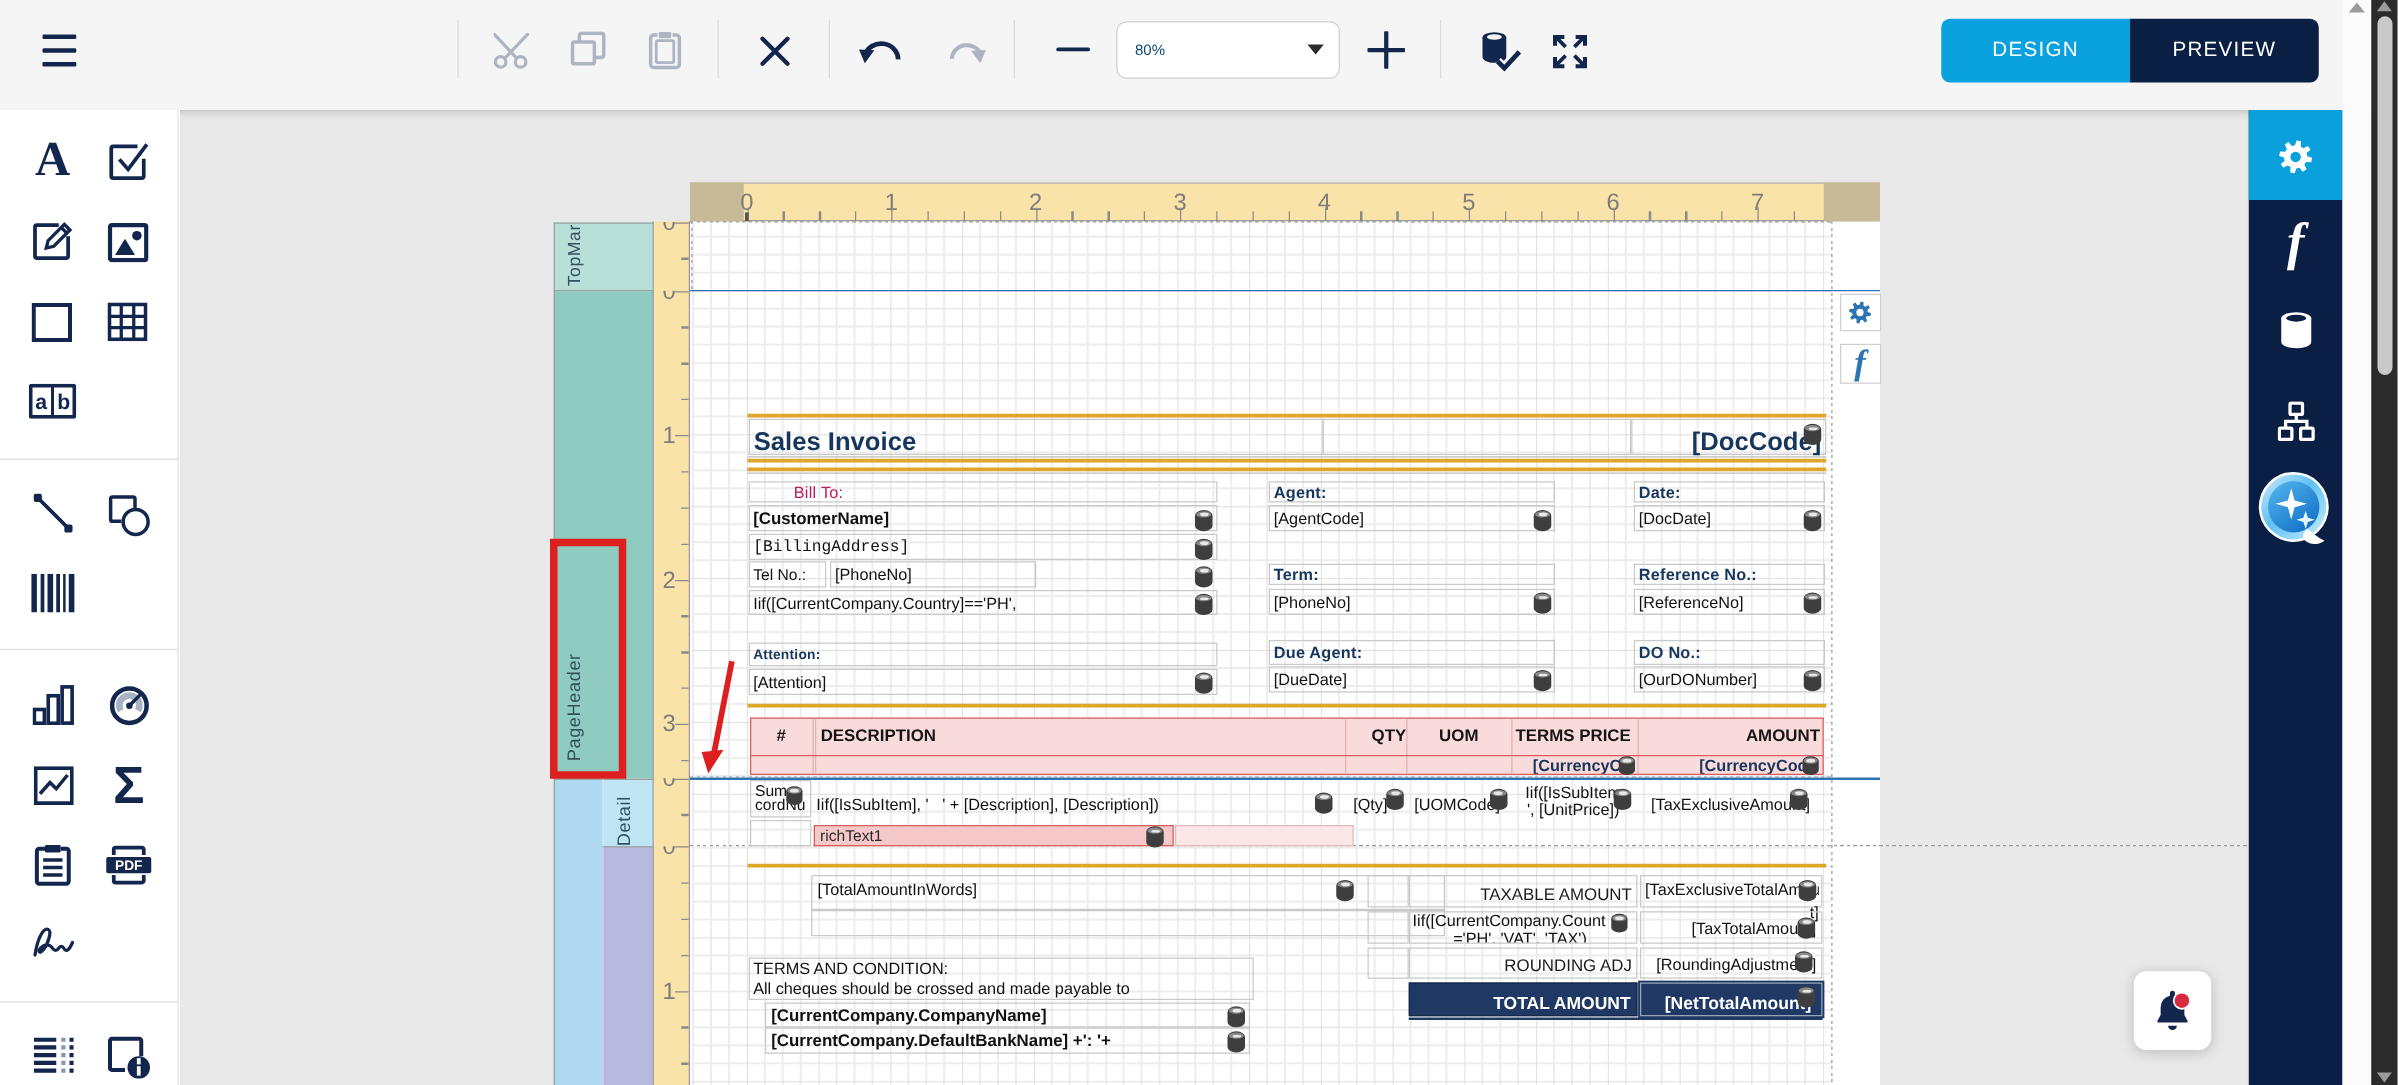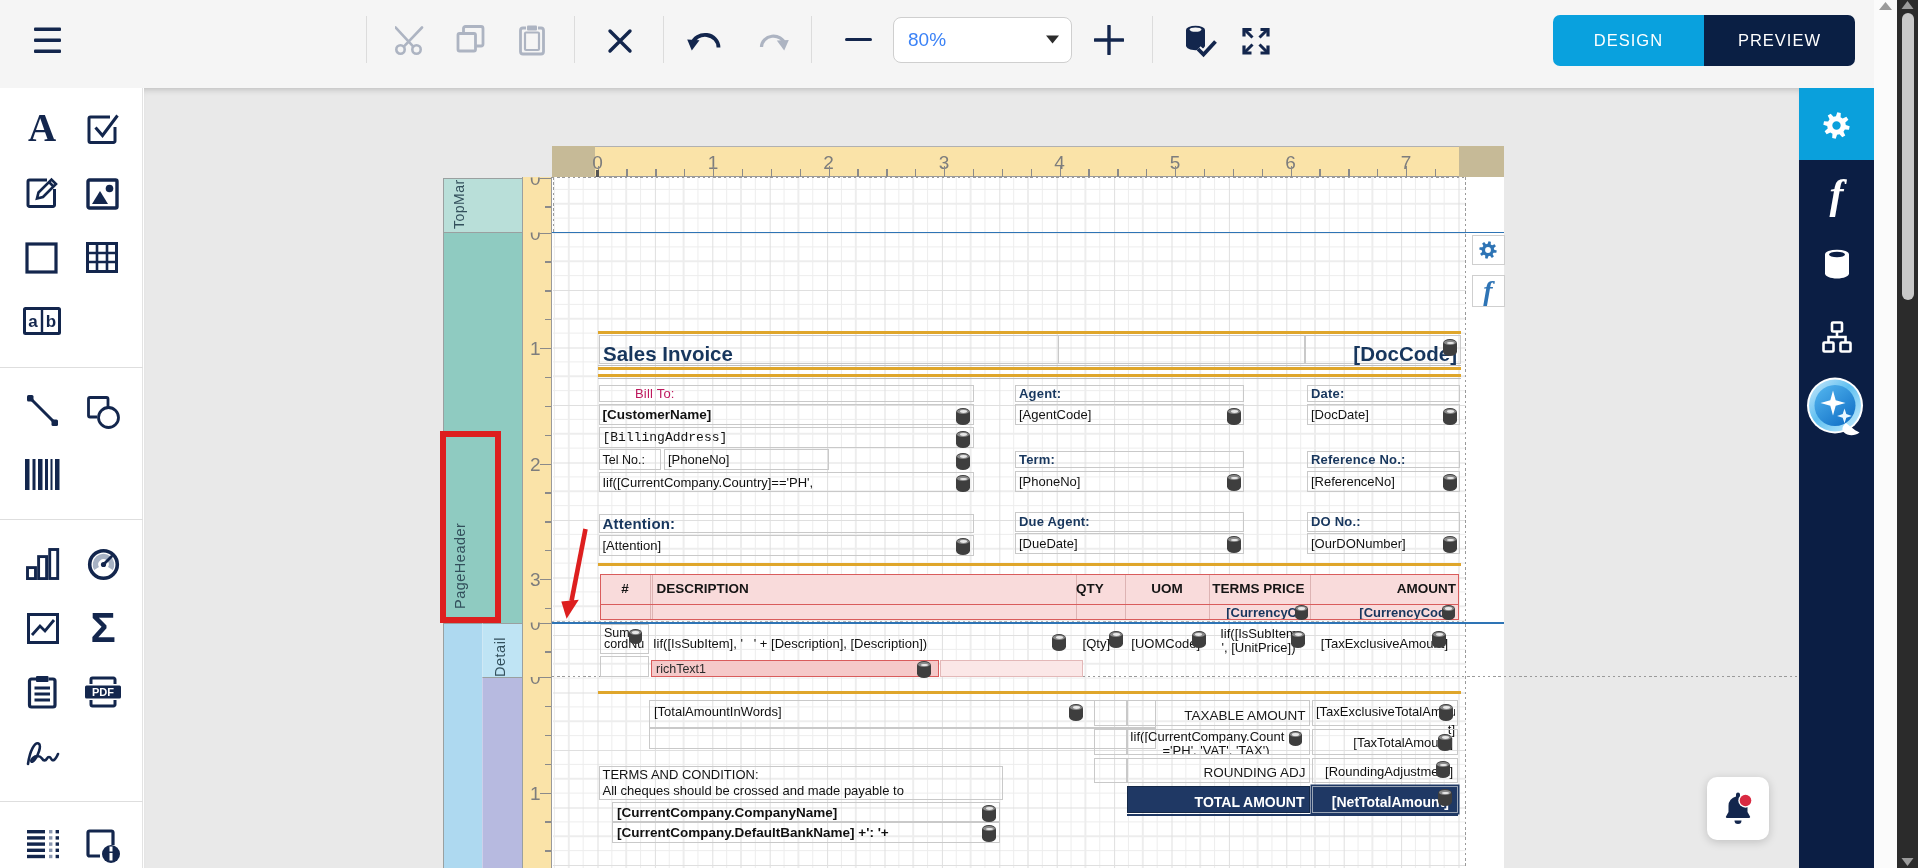--- a/index.html
+++ b/index.html
@@ -57,21 +57,21 @@
 <svg class="ab" style="left:686px;top:28px" width="42" height="26" viewBox="0 0 42 26">
     <path d="M6 16 A 13.5 12.5 0 0 1 32.5 19.5" stroke="#13264d" stroke-width="3.8" fill="none"></path>
     <path d="M1.2 11.5 L13.5 12.2 L5.8 22.5 Z" fill="#13264d"></path>
   </svg>
 <svg class="ab" style="left:752px;top:30px" width="38" height="24" viewBox="0 0 38 24">
     <path d="M33 14 A 12 11 0 0 0 9.5 17" stroke="#adb4c2" stroke-width="3.2" fill="none"></path>
     <path d="M36.8 10 L24.8 10.6 L32.2 20.5 Z" fill="#adb4c2"></path>
   </svg>
 <div class="ab" style="left:845px;top:38px;width:27px;height:3.4px;background:#13264d;border-radius:2px"></div>
 <div class="ab" style="left:893px;top:17px;width:179px;height:46px;background:#fff;border:1px solid #cfcfcf;border-radius:8px"></div>
-<div class="ab" style="left:908px;top:17px;height:28px;line-height:46px;font-size:19px;color:#3b82f6">80%</div>
+<div class="ab" style="left:908px;top:17px;height:28px;line-height:46px;font-size:12px;color:#0c4a6e">80%</div>
 <svg class="ab" style="left:1045px;top:34px" width="15" height="11" viewBox="0 0 15 11">
     <path d="M1 1.5 L7.5 9.5 L14 1.5 Z" fill="#2c2c2c"></path>
   </svg>
 <svg class="ab" style="left:1094px;top:25px" width="30" height="30" viewBox="0 0 30 30">
     <path d="M15 1 V29 M1 15 H29" stroke="#13264d" stroke-width="3.4" stroke-linecap="round"></path>
   </svg>
 <svg class="ab" style="left:1183px;top:25px" width="34" height="33" viewBox="0 0 34 33">
     <path d="M3 5 V20.5 c0 2.6 4.2 4.7 9.5 4.7 s9.5 -2.1 9.5 -4.7 V5 Z" fill="#13264d"></path>
     <ellipse cx="12.5" cy="5" rx="9.5" ry="4.2" fill="#13264d"></ellipse>
     <ellipse cx="12.5" cy="4.6" rx="6" ry="2.2" fill="#f5f5f5"></ellipse>
@@ -351,21 +351,21 @@
 <div class="ab t13" style="left:1019px;top:451.5px;font-size:13px;font-weight:bold;color:#17365d;line-height:16px;letter-spacing:0.2px">Term:</div>
 <div class="bx" style="left:1307px;top:451px;width:153px;height:16.5px;"></div>
 <div class="ab t13" style="left:1311px;top:451.5px;font-size:13px;font-weight:bold;color:#17365d;line-height:16px;letter-spacing:0.2px">Reference No.:</div>
 <div class="bx" style="left:1015px;top:470.5px;width:229px;height:21.5px;"></div>
 <div class="ab t13" style="left:1019px;top:471.5px;font-size:13px;">[PhoneNo]</div>
 <div class="cyl" style="left:1227px;top:474px"></div>
 <div class="bx" style="left:1307px;top:470.5px;width:153px;height:21.5px;"></div>
 <div class="ab t13" style="left:1311px;top:471.5px;font-size:13px;">[ReferenceNo]</div>
 <div class="cyl" style="left:1443px;top:474px"></div>
 <div class="bx" style="left:598.5px;top:514px;width:375.5px;height:19px;"></div>
-<div class="ab t13" style="left:602.5px;top:515.5px;font-size:15px;font-weight:bold;color:#17365d;line-height:16px;letter-spacing:0.2px">Attention:</div>
+<div class="ab t13" style="left:602.5px;top:515.5px;font-size:11px;font-weight:bold;color:#17365d;line-height:16px;letter-spacing:0.2px">Attention:</div>
 <div class="bx" style="left:598.5px;top:534.5px;width:375.5px;height:21px;"></div>
 <div class="ab t13" style="left:602.5px;top:535.5px;font-size:13px;">[Attention]</div>
 <div class="cyl" style="left:956px;top:537.5px"></div>
 <div class="bx" style="left:1015px;top:512px;width:229px;height:20px;"></div>
 <div class="ab t13" style="left:1019px;top:513.5px;font-size:13px;font-weight:bold;color:#17365d;line-height:16px;letter-spacing:0.2px">Due Agent:</div>
 <div class="bx" style="left:1307px;top:512px;width:153px;height:20px;"></div>
 <div class="ab t13" style="left:1311px;top:513.5px;font-size:13px;font-weight:bold;color:#17365d;line-height:16px;letter-spacing:0.2px">DO No.:</div>
 <div class="bx" style="left:1015px;top:533px;width:229px;height:20.5px;"></div>
 <div class="ab t13" style="left:1019px;top:534px;font-size:13px;">[DueDate]</div>
 <div class="cyl" style="left:1227px;top:536px"></div>
@@ -376,21 +376,21 @@
 <div class="ab" style="left:600px;top:573.5px;width:859px;height:46.5px;background:#f9dbdb;border:1.6px solid #d95c5c"></div>
 <div class="ab" style="left:649.5px;top:575px;width:1px;height:43.5px;background:#ddb3b3"></div>
 <div class="ab" style="left:651.8px;top:575px;width:1px;height:43.5px;background:#ddb3b3"></div>
 <div class="ab" style="left:1076px;top:575px;width:1px;height:43.5px;background:#ddb3b3"></div>
 <div class="ab" style="left:1125px;top:575px;width:1px;height:43.5px;background:#ddb3b3"></div>
 <div class="ab" style="left:1209px;top:575px;width:1px;height:43.5px;background:#ddb3b3"></div>
 <div class="ab" style="left:1310px;top:575px;width:1px;height:43.5px;background:#ddb3b3"></div>
 <div class="ab" style="left:600px;top:603.8px;width:859px;height:1.6px;background:#d95c5c"></div>
 <div class="ab t13" style="left:612px;top:578px;font-size:13.5px;font-weight:bold;color:#151515;line-height:22px;width:26px;text-align:center">#</div>
 <div class="ab t13" style="left:656.5px;top:578px;font-size:13.5px;font-weight:bold;color:#151515;line-height:22px">DESCRIPTION</div>
-<div class="ab t13" style="left:1076px;top:578px;font-size:13.5px;font-weight:bold;color:#151515;line-height:22px;width:49px;text-align:left">QTY</div>
+<div class="ab t13" style="left:1076px;top:578px;font-size:13.5px;font-weight:bold;color:#151515;line-height:22px;width:49px;text-align:right">QTY</div>
 <div class="ab t13" style="left:1125px;top:578px;font-size:13.5px;font-weight:bold;color:#151515;line-height:22px;width:84px;text-align:center">UOM</div>
 <div class="ab t13" style="left:1209px;top:578px;font-size:13.5px;font-weight:bold;color:#151515;line-height:22px;width:99px;text-align:center">TERMS PRICE</div>
 <div class="ab t13" style="left:1310px;top:578px;font-size:13.5px;font-weight:bold;color:#151515;line-height:22px;width:146px;text-align:right">AMOUNT</div>
 <div class="ab t13" style="left:1213px;top:605px;font-size:13px;font-weight:bold;color:#17365d;line-height:15px;width:84px;text-align:right;overflow:hidden;height:14px">[CurrencyC</div>
 <div class="cyl2" style="left:1294.5px;top:605px"></div>
 <div class="ab t13" style="left:1310px;top:605px;font-size:13px;font-weight:bold;color:#17365d;line-height:15px;width:136px;text-align:right;overflow:hidden;height:14px">[CurrencyCod</div>
 <div class="cyl2" style="left:1441.5px;top:605px"></div>
 <div class="bx" style="left:600px;top:623.5px;width:48.5px;height:30.5px;"></div>
 <div class="ab t13" style="left:604px;top:626.5px;font-size:12.5px;line-height:12px">Sum</div>
 <div class="ab t13" style="left:604px;top:637.5px;font-size:12.5px;line-height:12px">cordNu</div>

